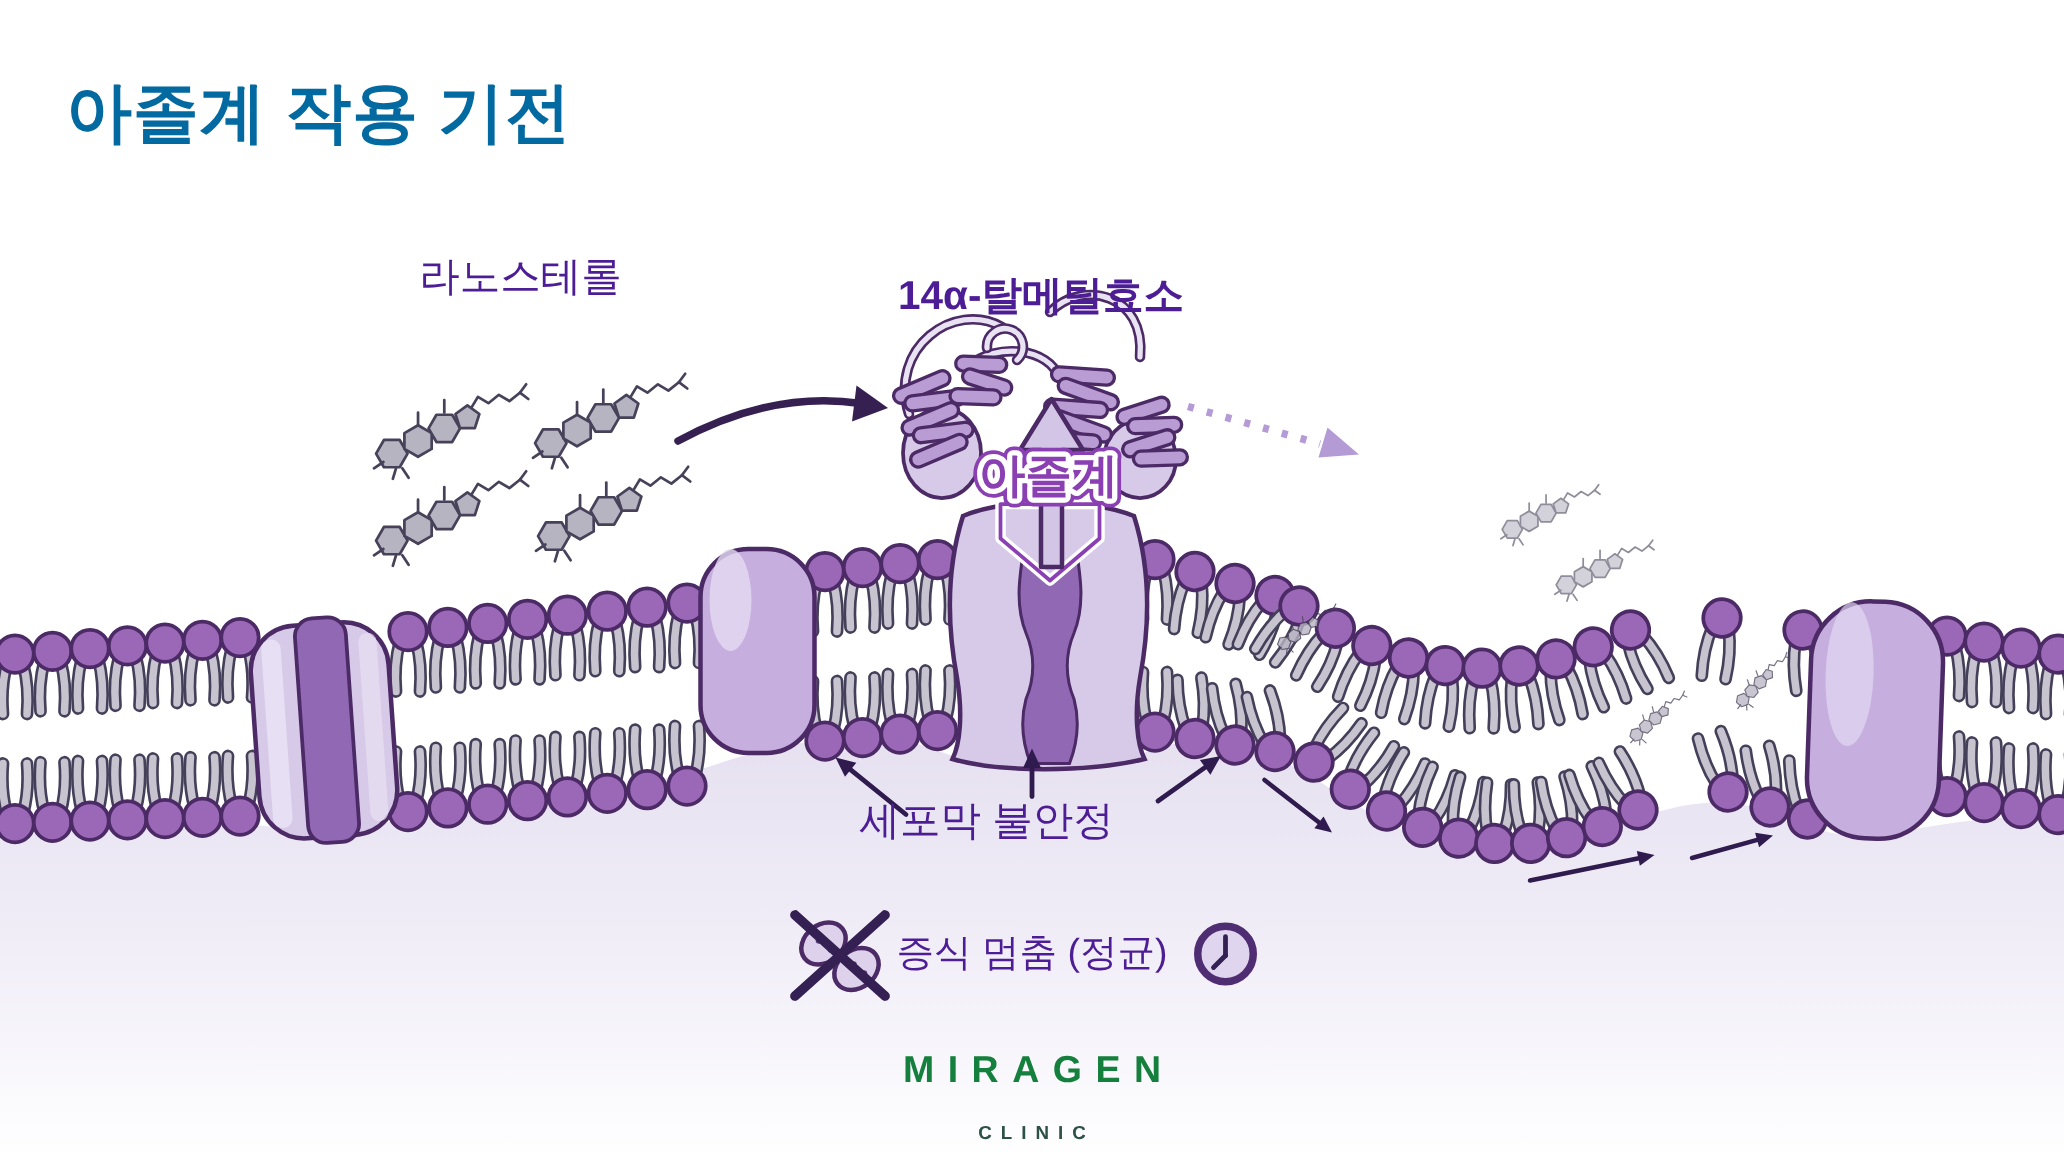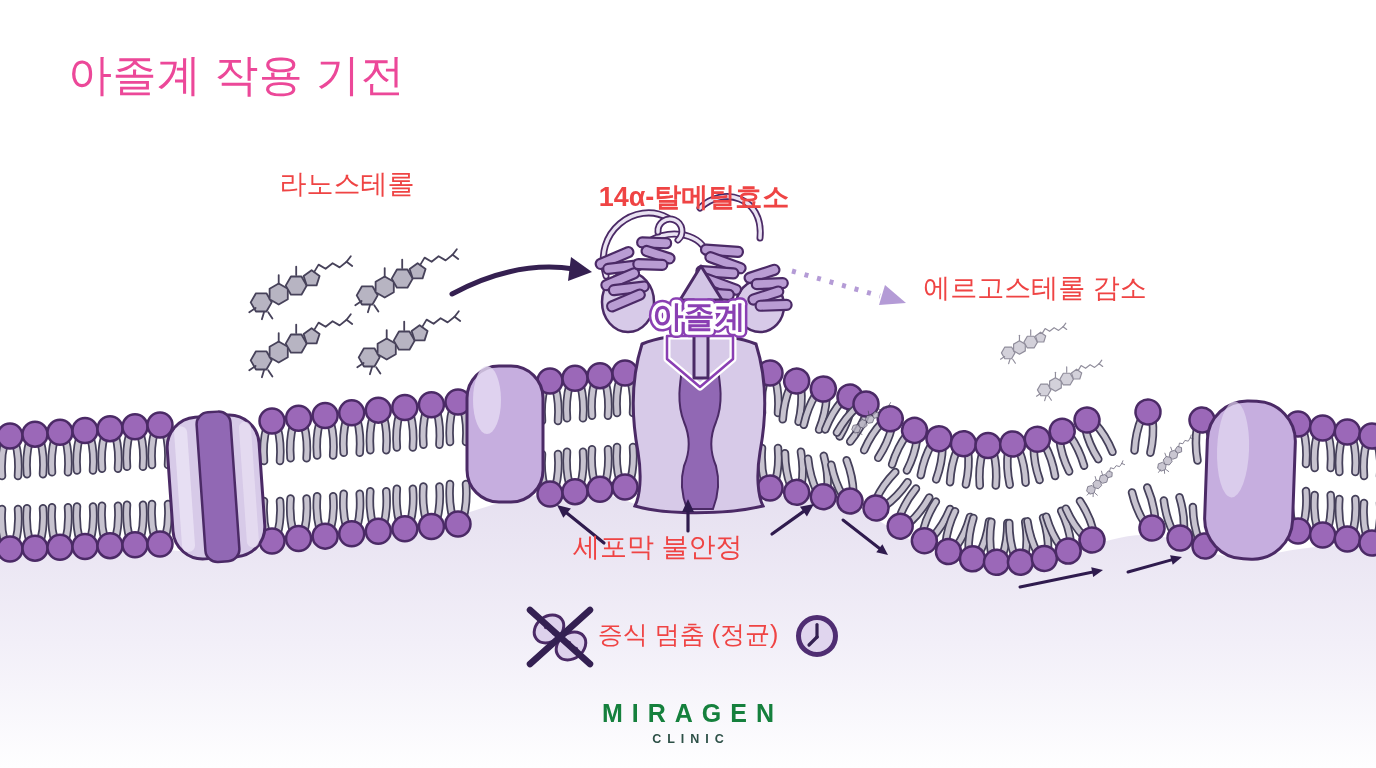--- a/index.html
+++ b/index.html
@@ -1,28 +1,28 @@
 <!DOCTYPE html>
 <html><head>
 <meta charset="utf-8">
 <style>
   html,body{margin:0;padding:0;background:#fff;}
   .stage{position:relative;width:1376px;height:768px;background:#ffffff;overflow:hidden;
          font-family:"Liberation Sans","DejaVu Sans",sans-serif;}
   svg{position:absolute;left:0;top:0;}
-  .label{position:absolute;color:#ef4444;}
-  .title{left:68px;top:46px;font-size:44px;font-weight:400;color:#ec4899;letter-spacing:0.5px;}
+  .label{position:absolute;color:#4c1d95;}
+  .title{left:44px;top:46px;font-size:44px;font-weight:700;color:#0369a1;letter-spacing:0.5px;}
   .lano{left:230px;top:166px;width:234px;text-align:center;font-size:27px;font-weight:500;line-height:37px;}
   .enz{left:552px;top:179px;width:284px;text-align:center;font-size:27px;font-weight:700;}
   .ergo{left:903px;top:270px;width:264px;text-align:center;font-size:27px;font-weight:500;}
   .memb{left:573px;top:529px;width:234px;text-align:left;font-size:27px;font-weight:500;}
   .grow{left:588px;top:618px;width:200px;text-align:center;font-size:25px;font-weight:500;}
   .logo{left:563px;top:699px;width:250px;text-align:center;position:absolute;}
   .logo-name{font-size:25px;font-weight:600;letter-spacing:9px;text-indent:9px;color:#15803d;}
-  .logo-sub{font-size:12.5px;font-weight:600;letter-spacing:6px;text-indent:6px;color:#2D5047;margin-top:4px;}
+  .logo-sub{font-size:12.5px;font-weight:600;letter-spacing:6px;text-indent:6px;color:#2D5047;margin-top:20px;}
   .badge{font-family:"Liberation Sans","DejaVu Sans",sans-serif;font-size:31px;font-weight:800;text-anchor:middle;}
   .badge-s1{stroke:#8A3FB3;stroke-width:12;fill:none;stroke-linejoin:round;}
   .badge-s2{stroke:#ffffff;stroke-width:7;fill:none;stroke-linejoin:round;}
   .badge-s3{fill:#8A3FB3;}
 </style>
 </head>
 <body>
 
 <div class="stage">
 
@@ -821,21 +821,20 @@
     </g>
   </svg>
 
   <div class="label title">아졸계 작용 기전</div>
 
   <div class="label lano">
     <div>라노스테롤</div>
   </div>
 
   <div class="label enz">14α-탈메틸효소</div>
-  <div class="label ergo">에르고스테롤 감소</div>
   <div class="label memb">세포막 불안정</div>
   <div class="label grow">증식 멈춤 (정균)</div>
 
   <div class="logo">
     <div class="logo-name">MIRAGEN</div>
     <div class="logo-sub">CLINIC</div>
   </div>
 
 </div>
 

